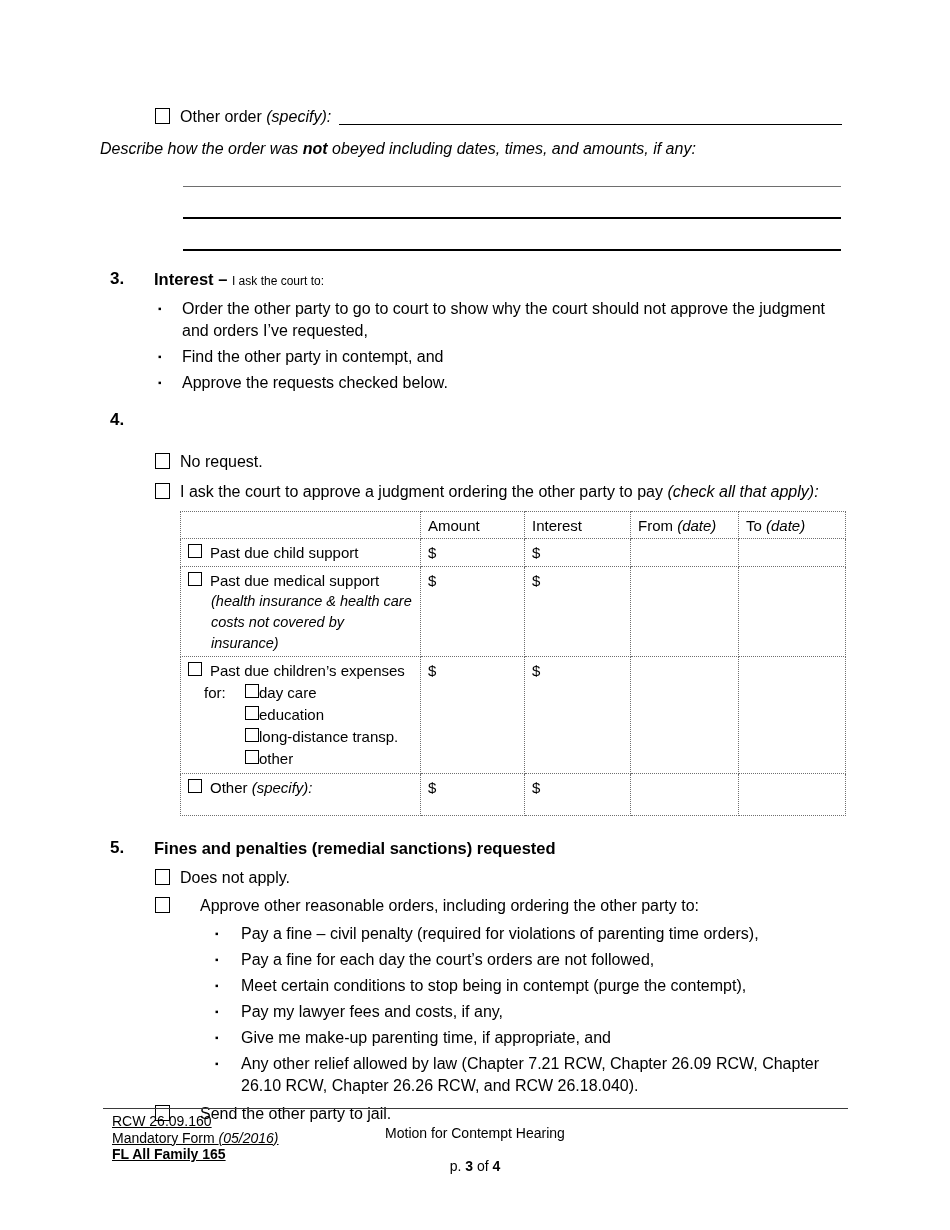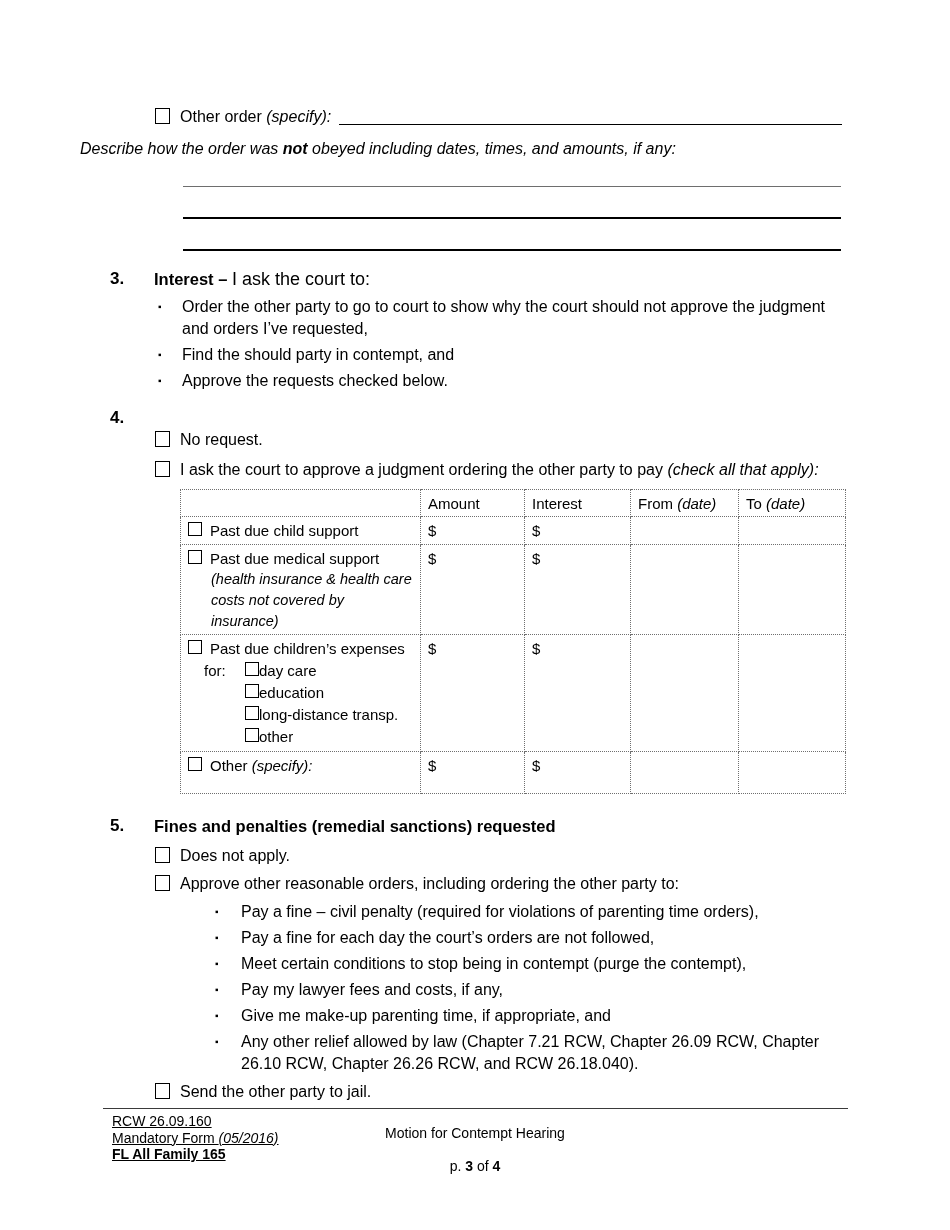--- a/index.html
+++ b/index.html
@@ -27,21 +27,21 @@
 
   .it { font-style: italic; }
   .bd { font-weight: bold; }
 
   .fill-line { border-bottom: 1.6px solid #000; }
 
   
   .specify-row { margin-right: 108px; }
   .specify-row .grow-line { flex: 1 1 auto; margin-left: 8px; height: 19px; }
 
-  .describe { margin-left: 80px; margin-top: 10px; }
+  .describe { margin-left: 100px; margin-top: 10px; }
 
   .wline { margin-left: 183px; width: 658px; height: 0; }
   .wline.thin  { border-bottom: 1px solid #6e6e6e; margin-top: 26px; }
   .wline.thick { border-bottom: 2px solid #000;    margin-top: 30px; }
 
   
   .section { display: flex; margin-left: 110px; margin-right: 105px; }
   .sec-num { width: 44px; flex: none; font-weight: bold; font-size: 17px; }
   .sec-head { font-size: 16.5px; }
 
@@ -77,52 +77,52 @@
   .footer { position: absolute; left: 0; top: 1108px; width: 950px; }
   .footer .rule { margin-left: 103px; width: 745px; border-bottom: 1.2px solid #3a3a3a; }
   .footer-cols { position: relative; margin-top: 4px; font-size: 14px; line-height: 16.5px; text-decoration: underline; }
   .footer-left { margin-left: 112px; }
   .footer-center { position: absolute; left: 0; right: 0; top: 12px; text-align: center; }
 
   .mt-sec3 { margin-top: 17px; }
   .mt-sec4 { margin-top: 15px; }
   .mt-sec5 { margin-top: 21px; }
   .mt8 { margin-top: 8px; }
-  .mt6 { margin-top: 6px; }
-  .mt12 { margin-top: 0; }
+  .mt6 { margin-top: 6px; gap: 20px; }
+  .mt12 { margin-top: 20px; }
 </style>
 </head>
 <body>
 
 <div class="sheet">
 
   <div class="cbrow specify-row">
     <span class="cb"></span>
     <span class="cbtext"><span>Other order </span><span class="it">(specify):</span></span>
     <span class="grow-line fill-line"></span>
   </div>
 
   <div class="describe it"><span>Describe how the order was </span><span class="bd">not</span><span> obeyed including dates, times, and amounts, if any:</span></div>
 
   <div class="wline thin"></div>
   <div class="wline thick"></div>
   <div class="wline thick"></div>
 
   <div class="section mt-sec3">
     <span class="sec-num">3.</span>
-    <span class="sec-head"><span class="bd">Interest – </span><span style="font-size:18px">I ask the court to:</span></span>
+    <span class="sec-head"><span class="bd">Interest – </span><span style="font-size:12px">I ask the court to:</span></span>
   </div>
   <div class="blist">
     <div class="li">
       <span class="marker">▪</span>
       <span>Order the other party to go to court to show why the court should not approve the judgment and orders I’ve requested,</span>
     </div>
     <div class="li">
       <span class="marker">▪</span>
-      <span>Find the should party in contempt, and</span>
+      <span>Find the other party in contempt, and</span>
     </div>
     <div class="li">
       <span class="marker">▪</span>
       <span>Approve the requests checked below.</span>
     </div>
   </div>
 
   <div class="section mt-sec4">
     <span class="sec-num">4.</span>
   </div>

